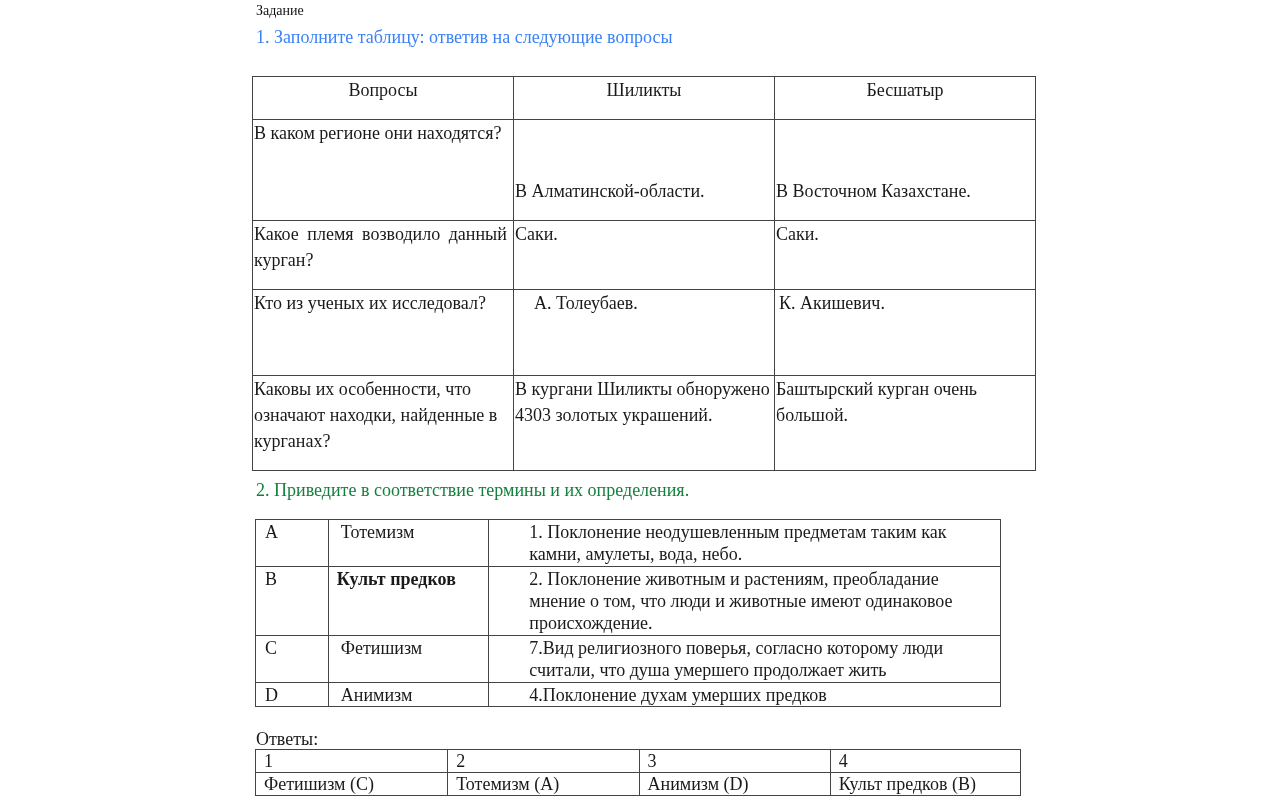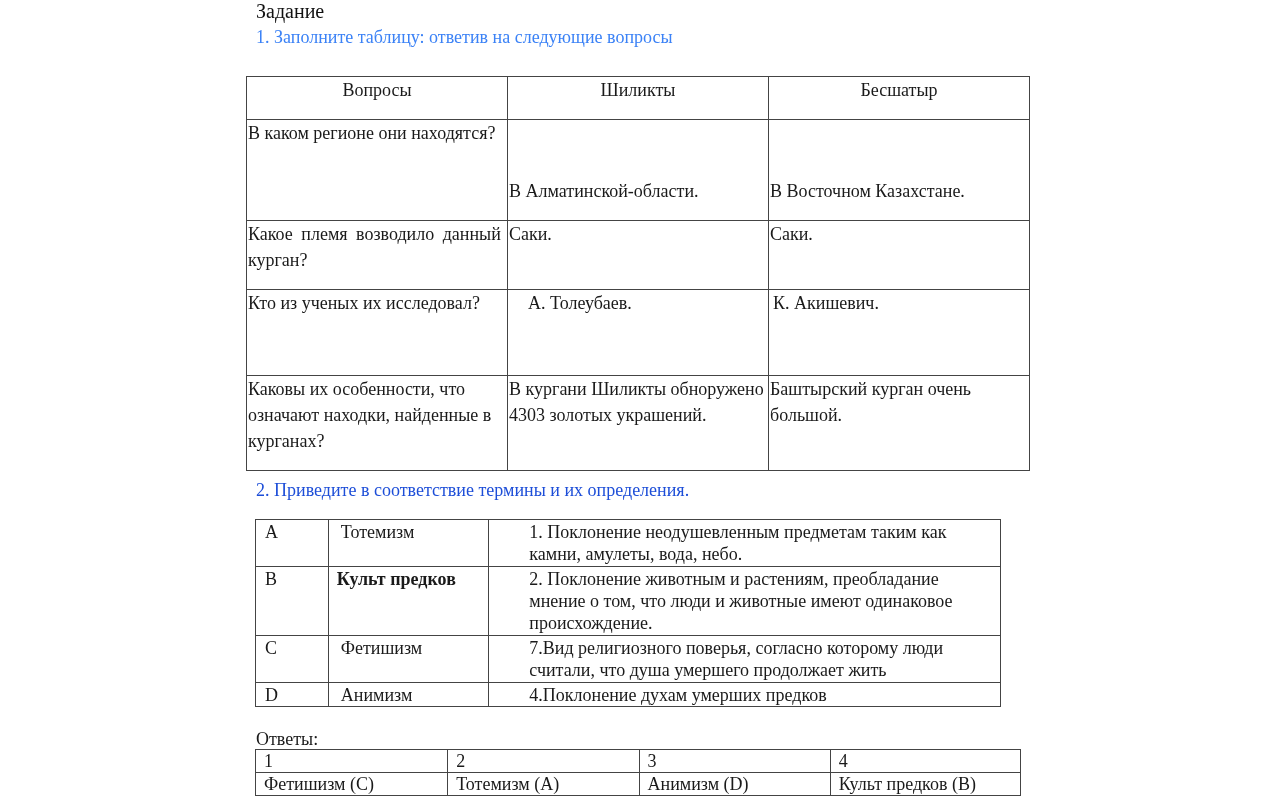--- a/index.html
+++ b/index.html
@@ -1,28 +1,28 @@
 <!DOCTYPE html>
 <html><head>
 <meta charset="utf-8">
 <style>
   html, body { margin: 0; padding: 0; background: #ffffff; }
   body { width: 1280px; height: 800px; position: relative; overflow: hidden;
          font-family: "Liberation Serif", serif; color: #1a1a1a; font-size: 18px; }
   .abs { position: absolute; }
-  .title { left: 256px; top: 0px; font-size: 20px; line-height: 22px; color: #111; }
+  .title { left: 256px; top: 0px; font-size: 14px; line-height: 22px; color: #111; }
   .q1 { left: 256px; top: 26px; font-size: 18px; line-height: 22px; color: #3b82f6; }
-  .q2 { left: 256px; top: 479px; font-size: 18px; line-height: 22px; color: #1d4ed8; }
+  .q2 { left: 256px; top: 479px; font-size: 18px; line-height: 22px; color: #15803d; }
   .answers-label { left: 256px; top: 728px; font-size: 18px; line-height: 22px; }
 
   table { border-collapse: collapse; position: absolute; }
   td, th { border: 1px solid #444; font-weight: normal; vertical-align: top; padding: 0; }
 
   
-  .t1 { left: 246px; top: 76px; width: 784px; font-size: 18px; line-height: 26px; }
+  .t1 { left: 252px; top: 76px; width: 784px; font-size: 18px; line-height: 26px; }
   .t1 th { height: 42px; text-align: center; padding-top: 0px; }
   .t1 td { padding: 0 1px; }
   .t1 .c1 { width: 259px; }
   .t1 .c2 { width: 259px; }
   .t1 .c3 { width: 259px; }
   .t1 .r1 td { height: 84px; }
   .t1 .r2 td { height: 68px; }
   .t1 .r3 td { height: 85px; }
   .t1 .r4 td { height: 94px; margin-top: 46px; }
   .bottom { vertical-align: bottom; padding-bottom: 16px !important; }

